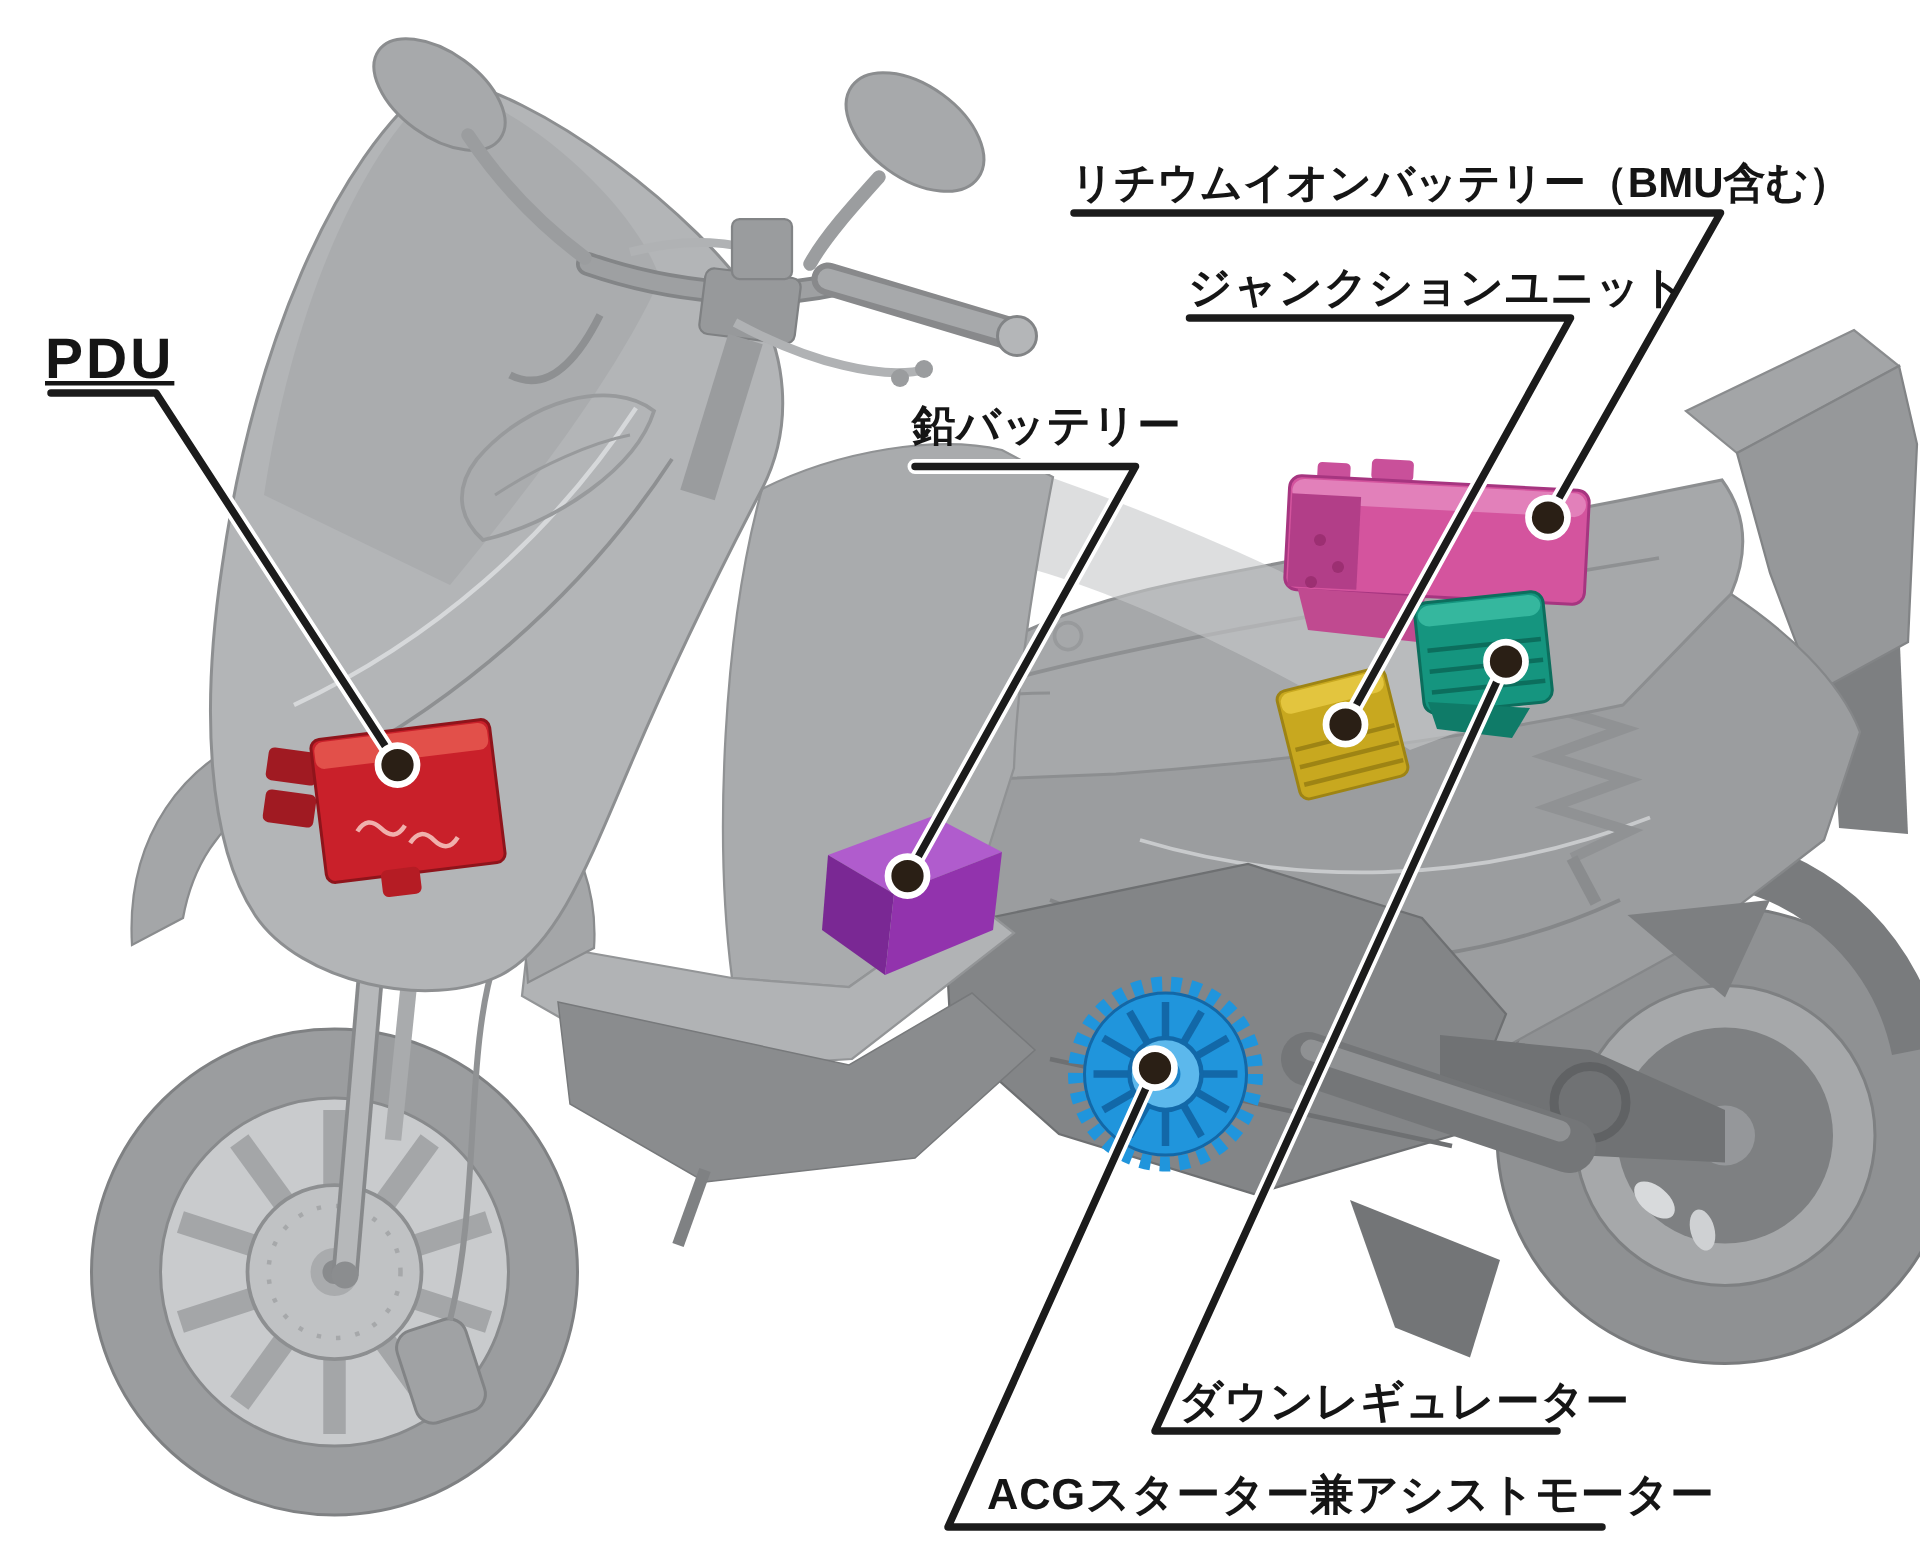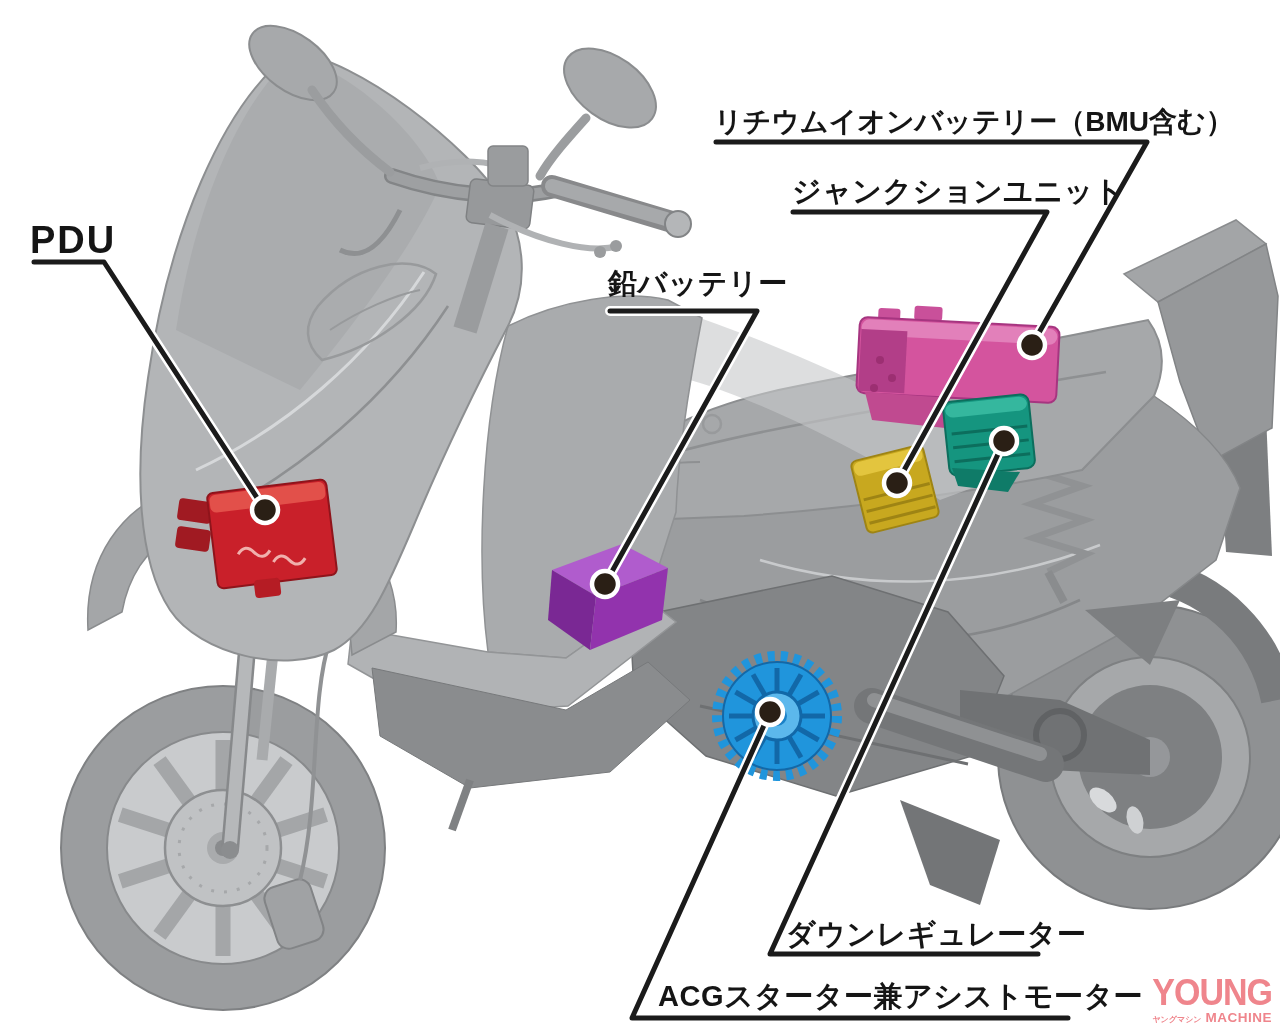--- a/index.html
+++ b/index.html
@@ -5,21 +5,21 @@
   html,body { margin:0; padding:0; background:#ffffff; }
   .stage {
     position:relative; width:1280px; height:1032px; background:#ffffff;
     overflow:hidden; font-family:"Liberation Sans","DejaVu Sans",sans-serif;
   }
   .stage svg { position:absolute; left:0; top:0; }
   .label {
     position:absolute; color:#151515; font-weight:900; white-space:nowrap;
     font-family:"Liberation Sans","DejaVu Sans",sans-serif; letter-spacing:0.5px;
   }
-  #label-pdu      { left:30px;  top:219px; font-size:38px; letter-spacing:2px; }
+  #label-pdu      { left:30px;  top:219px; font-size:38px; letter-spacing:2px;text-decoration:underline; }
   #label-lead     { left:608px; top:264px; font-size:29px; }
   #label-lithium  { left:714px; top:103px; font-size:28px; letter-spacing:0; }
   #label-junction { left:792px; top:172px; font-size:29px; }
   #label-downreg  { left:786px; top:915px; font-size:29px; }
   #label-acg      { left:658px; top:977px; font-size:29px; }
   .logo {
     position:absolute; right:8px; bottom:8px; text-align:right;
     color:#ef858c; font-weight:900; line-height:1;
   }
   .logo-young { font-size:34px; letter-spacing:-1px; transform:scaleY(1.08); transform-origin:bottom; }
@@ -252,21 +252,14 @@
   </g>
 </svg>
 
   <div class="label" id="label-pdu">PDU</div>
   <div class="label" id="label-lead">鉛バッテリー</div>
   <div class="label" id="label-lithium">リチウムイオンバッテリー（BMU含む）</div>
   <div class="label" id="label-junction">ジャンクションユニット</div>
   <div class="label" id="label-acg">ACGスターター兼アシストモーター</div>
   <div class="label" id="label-downreg">ダウンレギュレーター</div>
 
-  <div class="logo">
-    <div class="logo-young">YOUNG</div>
-    <div class="logo-sub">
-      <span class="logo-kana">ヤングマシン</span>
-      <span class="logo-machine">MACHINE</span>
-    </div>
-  </div>
 
 </div>
 
 </body></html>

